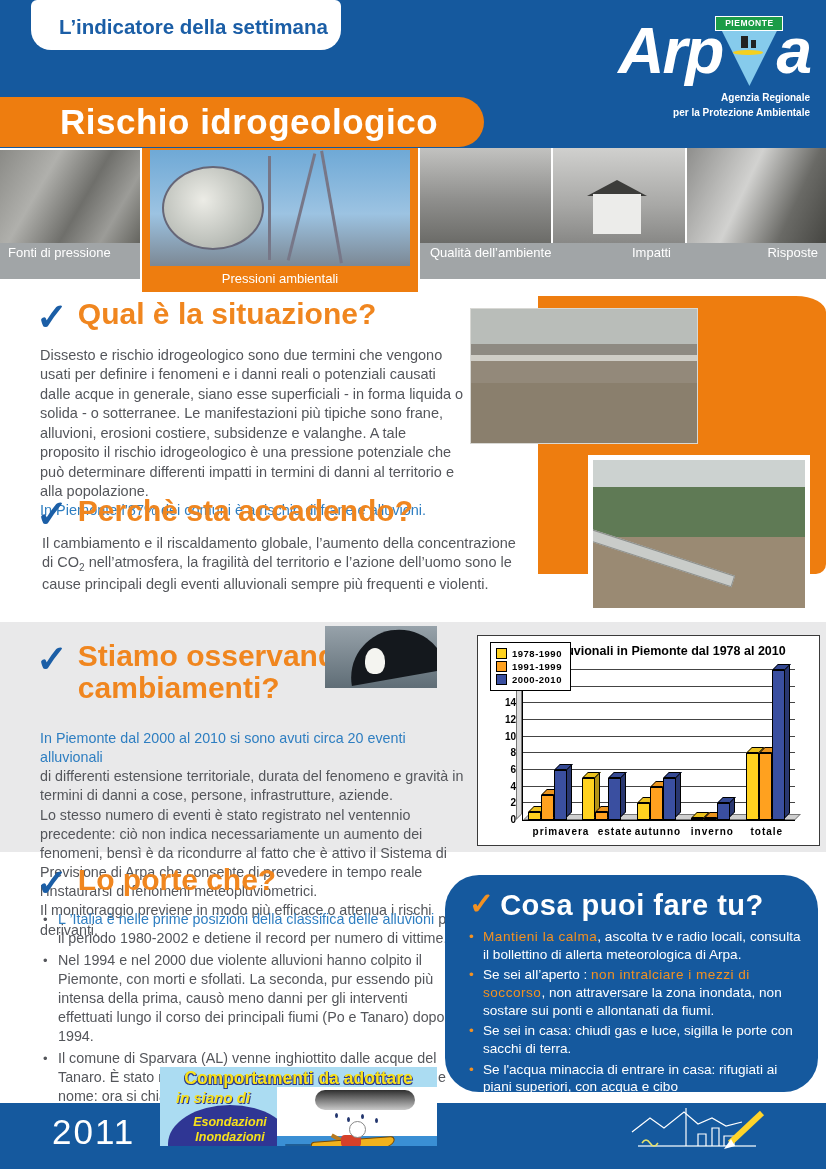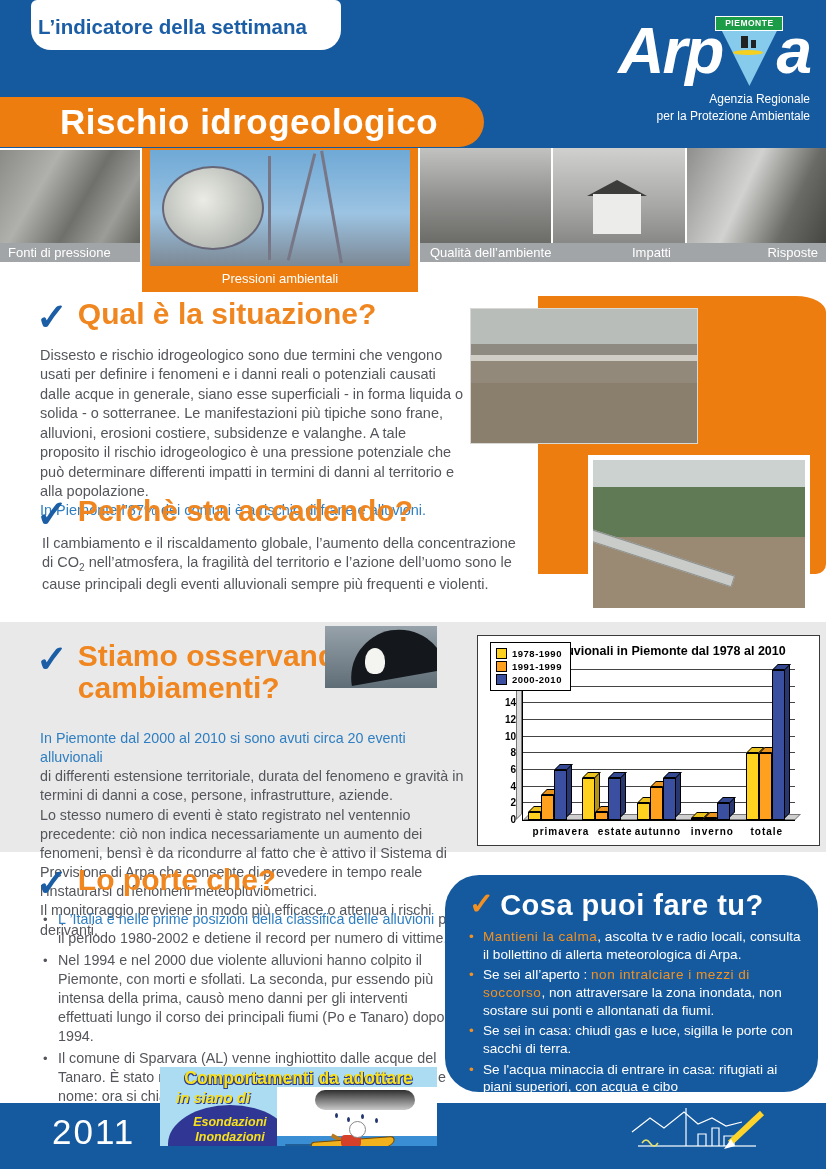--- a/index.html
+++ b/index.html
@@ -5,53 +5,53 @@
   html,body{margin:0;padding:0;background:#fff;}
   .page{position:relative;width:826px;height:1169px;overflow:hidden;
         font-family:"Liberation Sans",sans-serif;background:#fff;}
 
   
   .header-blue{position:absolute;left:0;top:0;width:826px;height:148px;background:#15599E;}
   .swoosh{position:absolute;right:0;top:148px;width:138px;height:58px;background:#15599E;
           border-bottom-left-radius:138px 58px;}
   .badge{position:absolute;left:31px;top:0;width:310px;height:50px;background:#fff;
          border-radius:6px 6px 20px 20px;}
-  .badge span{display:block;padding:15px 0 0 7px;font-size:20.5px;font-weight:bold;color:#1B5EA6;}
+  .badge span{display:block;padding:15px 0 0 28px;font-size:20.5px;font-weight:bold;color:#1B5EA6;}
   .banner{position:absolute;left:0;top:97px;width:484px;height:50px;background:#EE7D0F;
           border-radius:0 26px 26px 0;}
   .banner span{display:block;padding-left:60px;line-height:50px;font-size:35px;font-weight:bold;color:#fff;letter-spacing:.5px;}
 
   
   .logo{position:absolute;right:16px;top:16px;width:235px;text-align:right;color:#fff;}
   .brandrow{display:flex;justify-content:flex-end;align-items:flex-start;height:74px;}
   .brand{font-size:64px;font-weight:bold;color:#fff;line-height:70px;letter-spacing:-2px;font-style:italic;}
   .tri-wrap{position:relative;width:60px;height:72px;margin:0 -3px;}
   .tri{position:absolute;left:1px;top:12px;width:58px;height:58px;background:#86CBEC;
        clip-path:polygon(0 0,100% 0,50% 100%);}
   .tri-art1{position:absolute;left:22px;top:20px;width:7px;height:12px;background:#222;}
   .tri-art2{position:absolute;left:32px;top:24px;width:5px;height:8px;background:#222;}
   .tri-art3{position:absolute;left:14px;top:34px;width:30px;height:5px;background:#f5d020;border-radius:50%;}
   .piemonte{position:absolute;left:-4px;top:0;width:66px;height:13px;background:#1C9C47;border:1.5px solid #fff;
             font-size:8.5px;font-weight:bold;color:#fff;text-align:center;line-height:12px;letter-spacing:.5px;}
-  .logo-cap{font-size:12px;font-weight:normal;line-height:1.25;margin-top:2px;}
+  .logo-cap{font-size:10px;font-weight:bold;line-height:1.25;margin-top:2px;}
 
   
   .ph{position:absolute;}
   .p1{left:0;top:150px;width:140px;height:112px;background:linear-gradient(120deg,#8a8a86,#b0b0ac 30%,#6f6f6b 55%,#9c9c98 75%,#55554f);}
   .orange-block{position:absolute;left:142px;top:148px;width:276px;height:144px;background:#EE7D0F;}
   .p2{left:150px;top:150px;width:260px;height:116px;background:linear-gradient(180deg,#6fa9d6 0%,#9cc3e2 55%,#7c8894 100%);overflow:hidden;}
   .dish{position:absolute;left:12px;top:16px;width:98px;height:80px;border-radius:50%;
         background:radial-gradient(circle at 40% 40%,#ecece6,#9aa09a);border:2px solid #667;}
   .rod{position:absolute;background:#778;}
   .p3{left:420px;top:148px;width:131px;height:114px;background:linear-gradient(180deg,#c2c2c0,#8f8f8d 45%,#5c5c58);}
   .p4{left:553px;top:148px;width:132px;height:114px;background:linear-gradient(180deg,#d0d0ce,#a8a8a6 50%,#787876);}
   .house{position:absolute;left:40px;top:46px;width:48px;height:40px;background:#ececea;}
   .roof{position:absolute;left:34px;top:32px;width:0;height:0;border-left:30px solid transparent;border-right:30px solid transparent;border-bottom:16px solid #3c3c3a;}
   .p5{left:687px;top:148px;width:139px;height:114px;background:linear-gradient(115deg,#8e8e8c,#d2d2d0 40%,#6a6a66 70%,#3f3f3b);}
-  .glabel{position:absolute;height:19px;background:#A1A5A7;color:#fff;font-size:13px;line-height:19px;}
+  .glabel{position:absolute;height:36px;background:#A1A5A7;color:#fff;font-size:13px;line-height:19px;}
   .bar-left{left:0;top:243px;width:140px;padding-left:0;}
   .bar-left span{padding-left:8px;}
   .bar-right{left:420px;top:243px;width:406px;}
   .bar-right .lab-q{position:absolute;left:10px;}
   .bar-right .lab-i{position:absolute;left:212px;}
   .bar-right .lab-r{position:absolute;right:8px;}
   .olabel{position:absolute;left:142px;top:268px;width:276px;height:24px;color:#fff;font-size:13px;text-align:center;line-height:22px;}
 
   
   .big-orange{position:absolute;left:538px;top:296px;width:288px;height:278px;background:#EE7D0F;

